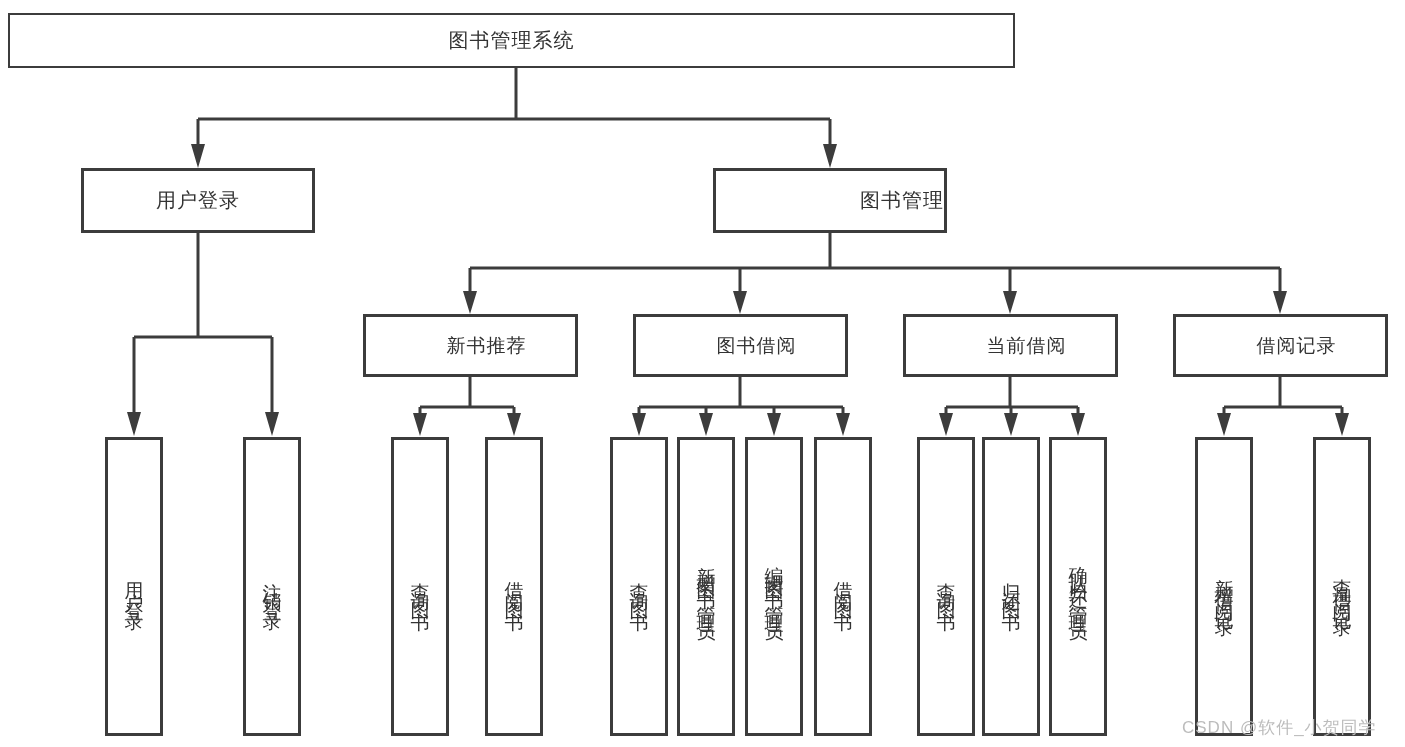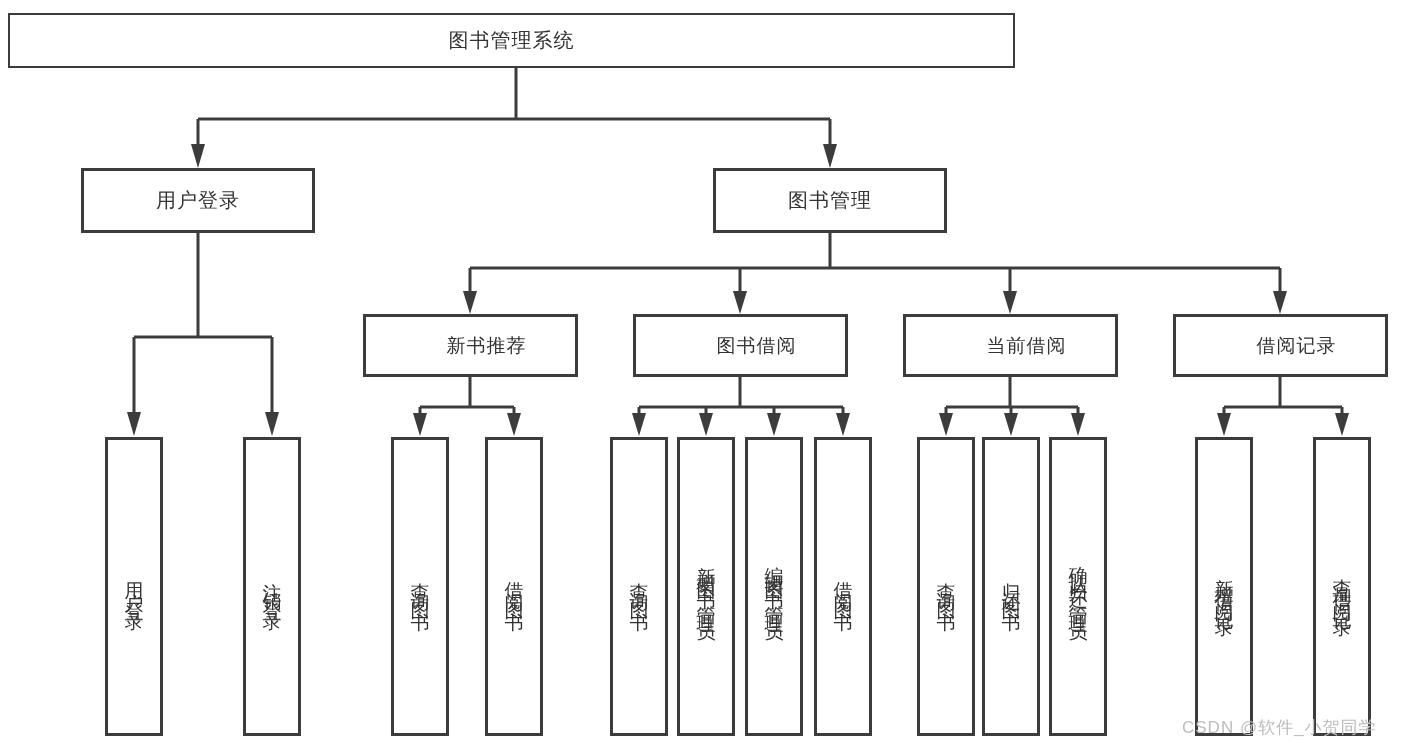--- a/index.html
+++ b/index.html
@@ -22,21 +22,21 @@
     box-sizing:border-box;
     background:#ffffff;
     border:3px solid var(--line);
     display:flex;align-items:center;justify-content:center;
     color:var(--text);
   }
   .node span{white-space:nowrap;}
   .hlabel{font-size:20px;letter-spacing:1px;}
   .root{left:8px;top:13px;width:1007px;height:55px;border-width:2.5px;}
   .lv2-a{left:81px;top:168px;width:234px;height:65px;}
-  .lv2-b{left:713px;top:168px;width:234px;height:65px;}
+  .lv2-b{left:713px;top:168px;width:234px;height:65px;justify-content:flex-end;}
   .lv3{top:314px;width:215px;height:63px;padding-left:32px;}
   .lv3 .hlabel{font-size:19px;}
   .n-l3a{left:363px;} .n-l3b{left:633px;justify-content:center;} .n-l3c{left:903px;font-family:Liberation Serif, serif;} .n-l3d{left:1173px;}
   .vbox{top:437px;width:58px;height:299px;}
   .vbox span{
     writing-mode:vertical-rl;
     text-orientation:mixed;
     font-size:19px;
     letter-spacing:10px;
     color:var(--text);

